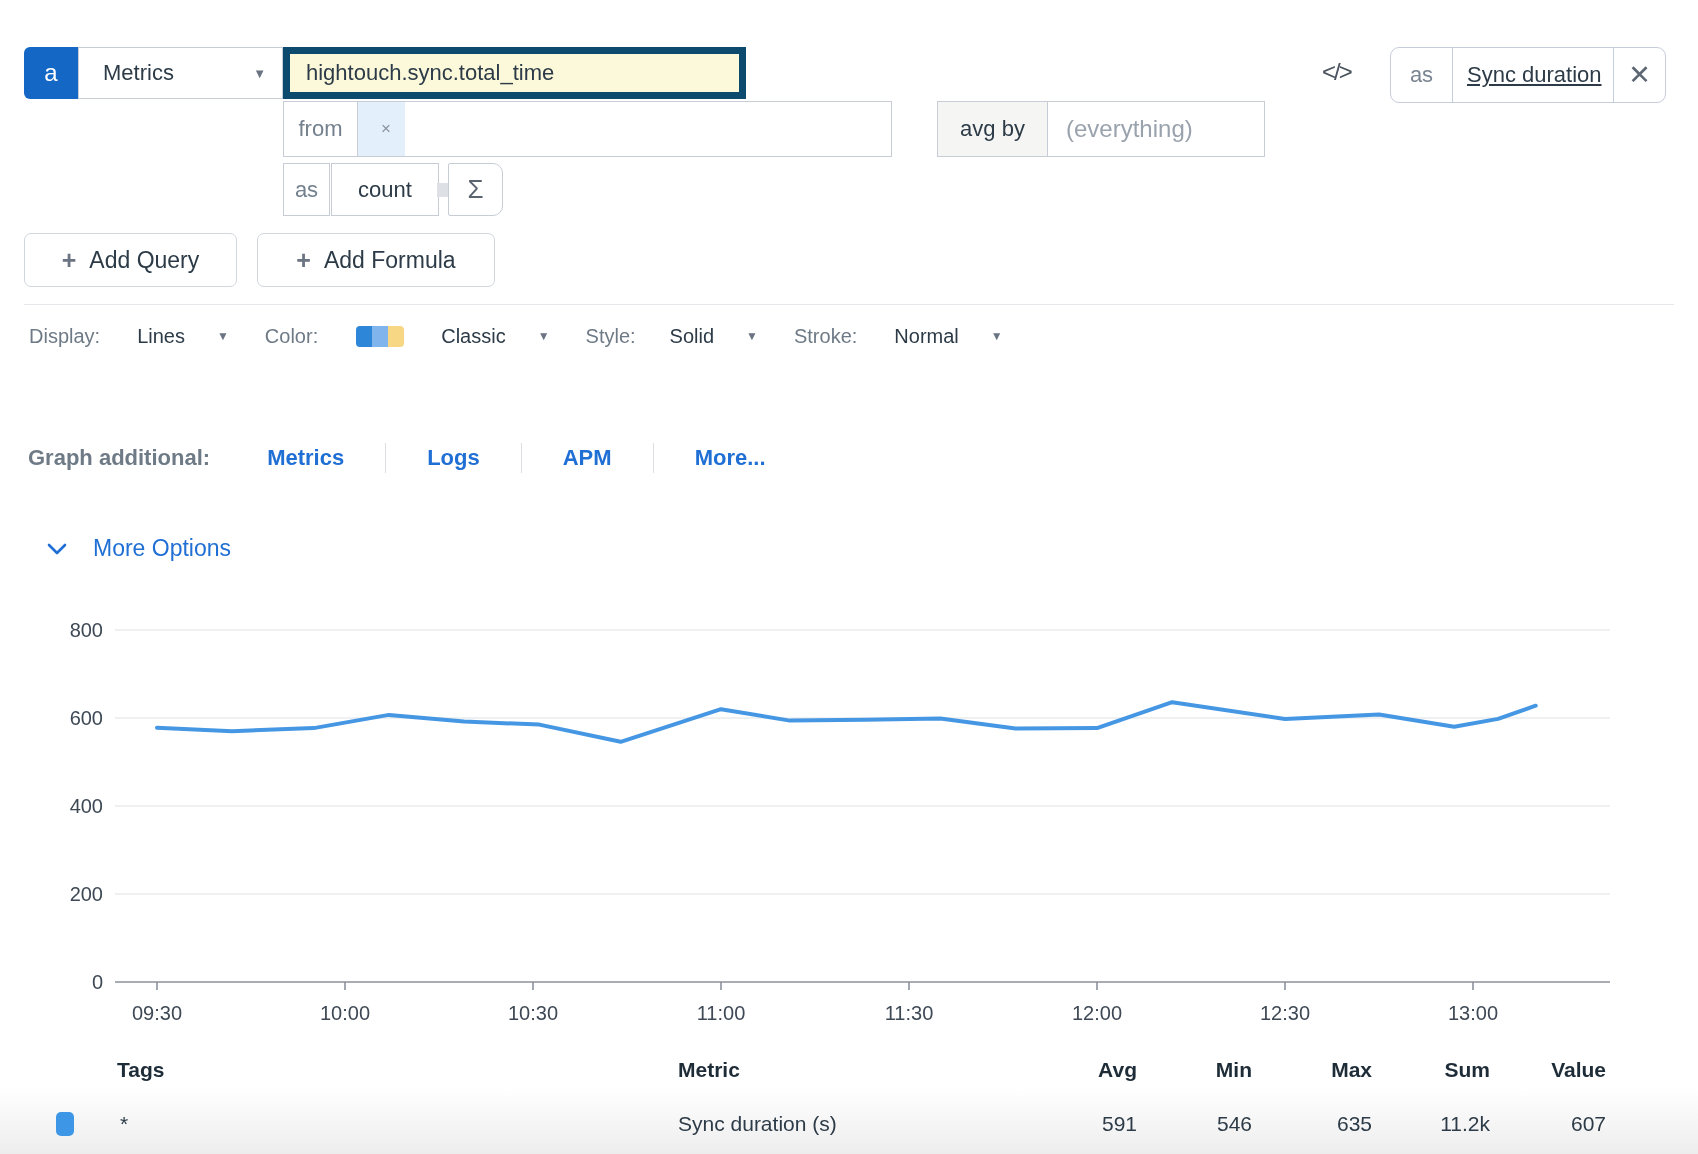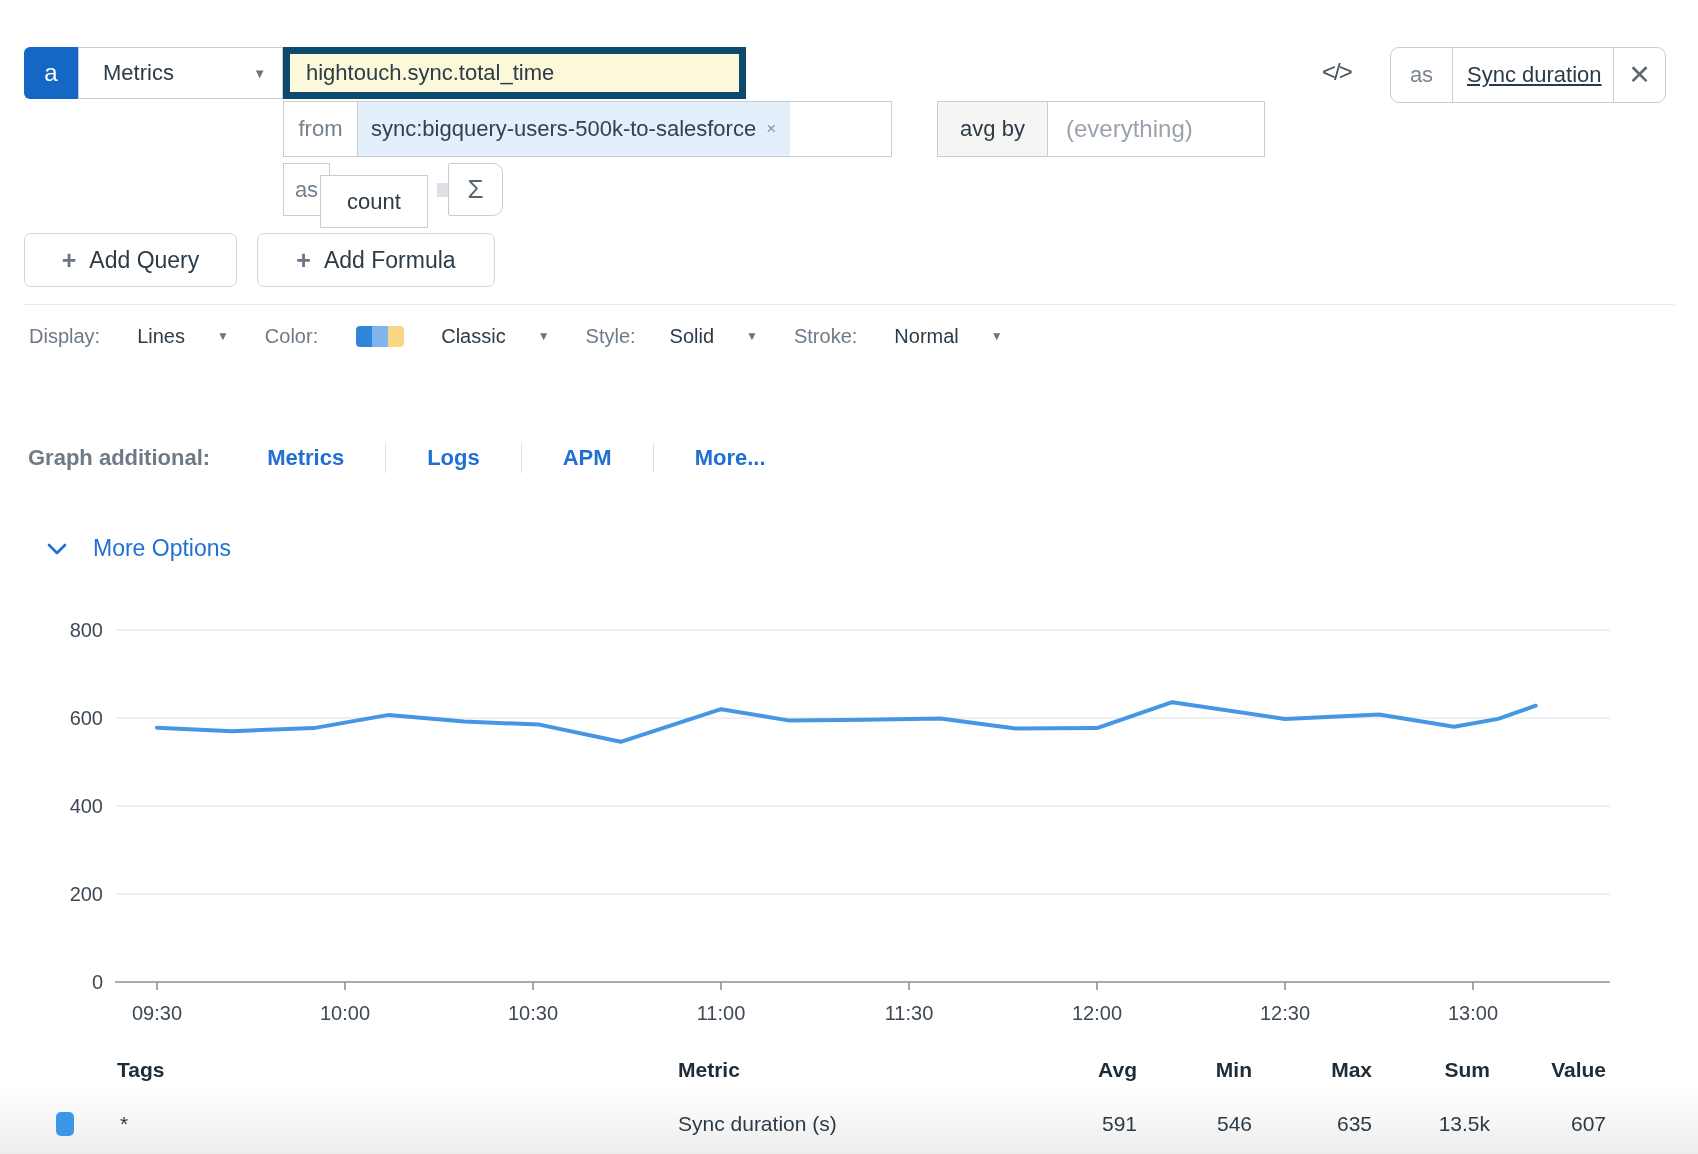--- a/index.html
+++ b/index.html
@@ -29,21 +29,21 @@
   #tag-chip { background:#e3effa; height:100%; display:flex; align-items:center;
     padding:0 14px 0 13px; font-size:22px; color:#32414d; white-space:nowrap; }
   #tag-x { color:#8a939e; font-size:17px; margin-left:10px; cursor:pointer; }
   #avgby-box { left:937px; top:101px; width:111px; height:56px; background:#f5f6f3; justify-content:center; color:#2c3b47; }
   #everything-box { left:1047px; top:101px; width:218px; height:56px; }
   #everything-box input { border:none; outline:none; width:100%; font-size:24px; padding:0 18px;
     color:#2c3b47; font-family:"Liberation Sans",sans-serif; }
   #everything-box input::placeholder { color:#9aa3ad; }
   
   #as-box { left:283px; top:163px; width:47px; height:53px; justify-content:center; color:#73808d; }
-  #count-box { left:320px; top:163px; width:108px; height:53px; justify-content:center;margin-top:12px; }
+  #count-box { left:331px; top:163px; width:108px; height:53px; justify-content:center; }
   #sigma-connector { left:437px; top:183px; width:12px; height:14px; background:#dde1e6; }
   #sigma-btn { left:448px; top:163px; width:55px; height:53px; justify-content:center;
     border-radius:2px 10px 10px 2px; color:#5a6470; font-size:26px; cursor:pointer; }
   
   .btn { border:1.5px solid #d2d6dd; border-radius:7px; background:#fff; display:flex;
     align-items:center; justify-content:center; font-size:23px; color:#2c3b47; cursor:pointer; }
   #add-query { left:24px; top:233px; width:213px; height:54px; }
   #add-formula { left:257px; top:233px; width:238px; height:54px; }
   .plus { color:#6a7482; font-weight:700; font-size:25px; margin-right:13px; }
   #divider { left:24px; top:304px; width:1650px; height:1px; background:#e7e8eb; }
@@ -90,21 +90,20 @@
 
 <div class="abs" id="alias-group">
   <div id="alias-as">as</div>
   <input id="alias-input" value="Sync duration" style="">
   <div id="alias-close">✕</div>
 </div>
 
 <div class="abs cell" id="from-label">from</div>
 <div class="abs cell" id="tag-field">
   <div id="tag-chip">
-    <span>sync:bigquery-users-500k-to-salesforce</span>
     <span id="tag-x">×</span>
   </div>
 </div>
 <div class="abs cell" id="avgby-box">avg by</div>
 <div class="abs cell" id="everything-box">
   <input placeholder="(everything)" style="">
 </div>
 
 <div class="abs cell" id="as-box">as</div>
 <div class="abs cell" id="count-box">count</div>
@@ -199,14 +198,14 @@
 <div class="th num" style="left:1262px">Max</div>
 <div class="th num" style="left:1380px">Sum</div>
 <div class="th num" style="left:1496px">Value</div>
 
 <div class="abs" id="legend-swatch" style="background: rgb(62, 151, 230);"></div>
 <div class="td" style="left:120px">*</div>
 <div class="td" style="left:678px">Sync duration (s)</div>
 <div class="td num" style="left:1027px">591</div>
 <div class="td num" style="left:1142px">546</div>
 <div class="td num" style="left:1262px">635</div>
-<div class="td num" style="left:1380px">13.5k</div>
+<div class="td num" style="left:1380px">11.2k</div>
 <div class="td num" style="left:1496px">607</div>
 
 </body></html>

